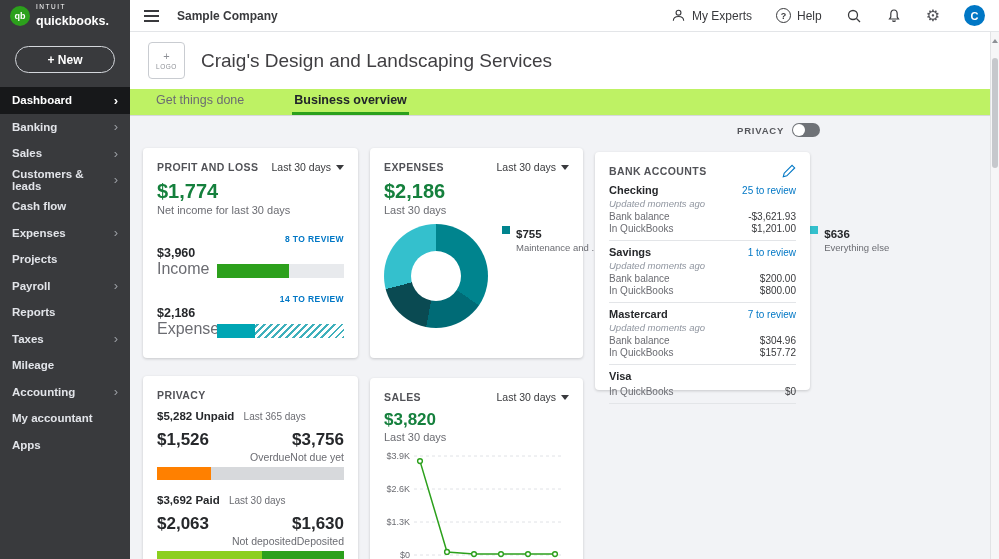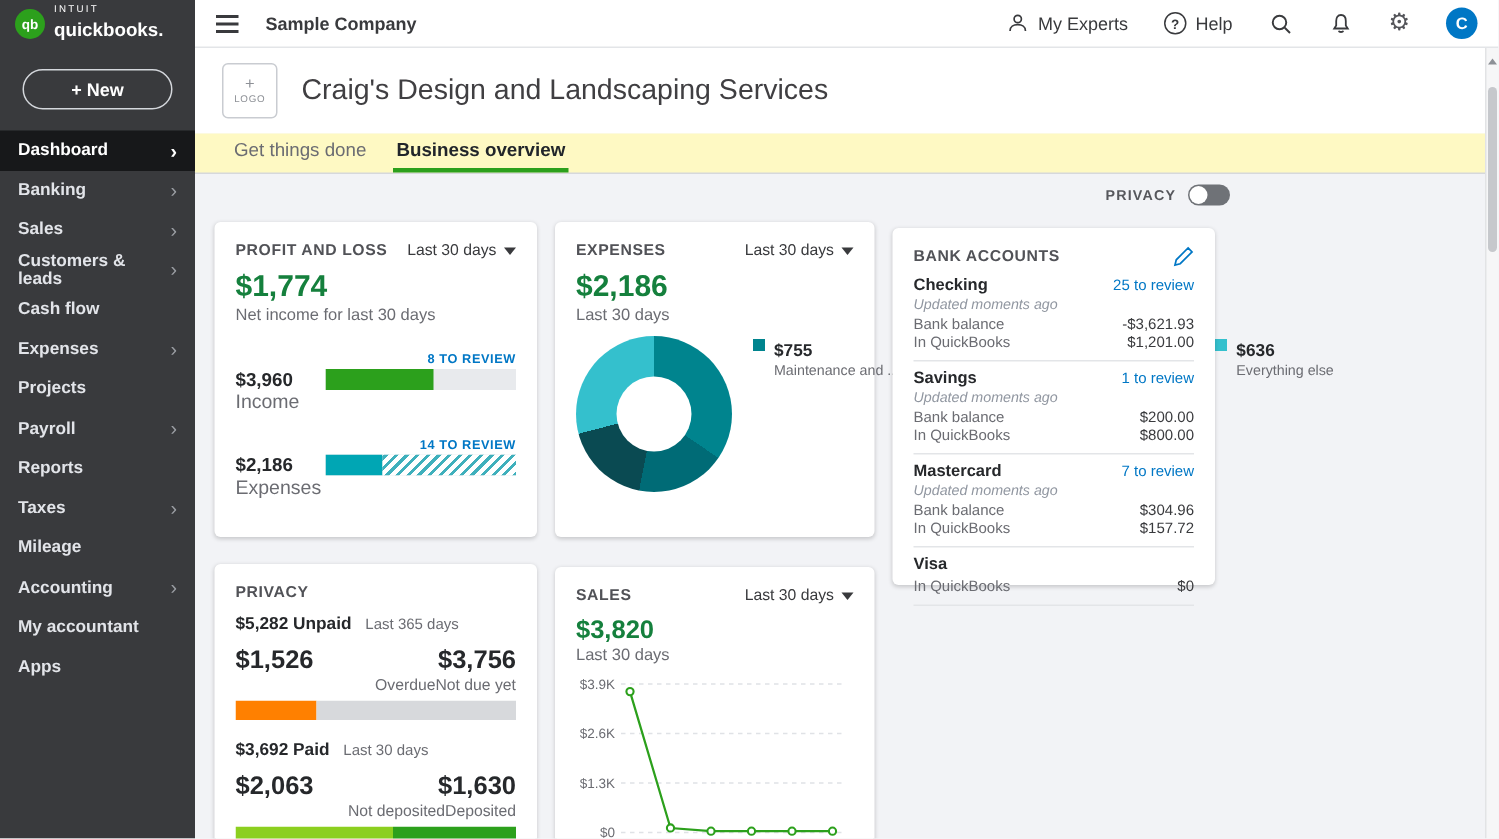--- a/index.html
+++ b/index.html
@@ -30,21 +30,21 @@
   .side-item.active .side-chev { color:#fff; font-weight:700; }
 
   
   .main-header { position:absolute; left:130px; top:32px; right:9px; height:57px; background:#fff; display:flex; align-items:center; gap:16px; padding-left:18px; z-index:4; }
   .logo-box { width:37px; height:37px; border:1px solid #c9ccd1; border-radius:4px; display:flex; flex-direction:column; align-items:center; justify-content:center; color:#8d9096; cursor:pointer; }
   .logo-plus { font-size:11px; line-height:10px; }
   .logo-word { font-size:6.5px; letter-spacing:.5px; margin-top:2px; }
   .company-title { font-size:19px; color:#403f42; }
 
   
-  .tabsbar { position:absolute; left:130px; top:89px; right:9px; height:27px; background:#fef9c3; border-bottom:1px solid #d6d8db; display:flex; align-items:flex-end; gap:16px; padding-left:24px; z-index:4; }
+  .tabsbar { position:absolute; left:130px; top:89px; right:9px; height:27px; background:#bef264; border-bottom:1px solid #d6d8db; display:flex; align-items:flex-end; gap:46px; padding-left:24px; z-index:4; }
   .tab { font-size:12.5px; color:#6b6c72; padding:0 2px 8px; cursor:pointer; }
   .tab.active { color:#21252a; font-weight:700; padding-bottom:5px; border-bottom:3px solid #2ca01c; }
 
   
   .content-bg { position:absolute; left:130px; top:116px; right:9px; bottom:0; background:#f2f3f6; }
   .privacy { position:absolute; top:123px; left:737px; display:flex; align-items:center; gap:8px; z-index:3; }
   .privacy-label { font-size:9.5px; font-weight:700; letter-spacing:.8px; color:#56575c; }
   .toggle { width:28px; height:14px; border-radius:8px; background:#6f7277; position:relative; cursor:pointer; }
   .toggle .knob { position:absolute; left:1px; top:1px; width:12px; height:12px; border-radius:50%; background:#fff; }
 
@@ -54,24 +54,24 @@
   .period { display:flex; align-items:center; gap:5px; font-size:10.5px; color:#393a3d; cursor:pointer; }
   .caret-down { width:0; height:0; border:4px solid transparent; border-top:5px solid #393a3d; margin-top:4px; }
   .big-amt { font-size:20px; font-weight:700; color:#15803d; margin-top:6px; }
   .cap { font-size:11px; color:#6b6c72; margin-top:1px; }
 
   
   .card-pl { left:143px; top:148px; width:215px; height:210px; }
   .review-link { display:block; text-align:right; font-size:8.5px; font-weight:700; letter-spacing:.4px; color:#0077c5; cursor:pointer; }
   .review-1 { margin-top:18px; }
   .review-2 { margin-top:16px; }
-  .pl-row { display:flex; align-items:flex-start; gap:8px; margin-top:2px; }
+  .pl-row { display:flex; align-items:flex-end; gap:8px; margin-top:2px; }
   .pl-left { width:52px; }
   .pl-amt { font-size:12.5px; font-weight:700; color:#26282b; }
-  .pl-lbl { font-size:13px; color:#6b6c72; }
+  .pl-lbl { font-size:16px; color:#6b6c72; }
   .pl-bar { flex:1; height:14px; background:#e8eaed; display:flex; overflow:hidden; }
   .fill-income { background:#2ca01c; height:100%; }
   .fill-exp { background:#00a6b4; height:100%; }
   .rest-hatch { flex:1; height:100%; background:repeating-linear-gradient(315deg,#3fb0bc 0 2px,#ffffff 2px 5px); }
 
   
   .card-exp { left:370px; top:148px; width:213px; height:210px; }
   .exp-body { display:flex; margin-top:8px; }
   .donut { width:104px; height:104px; border-radius:50%; position:relative; flex:none; }
   .donut::after { content:""; position:absolute; inset:27px; border-radius:50%; background:#fff; }

